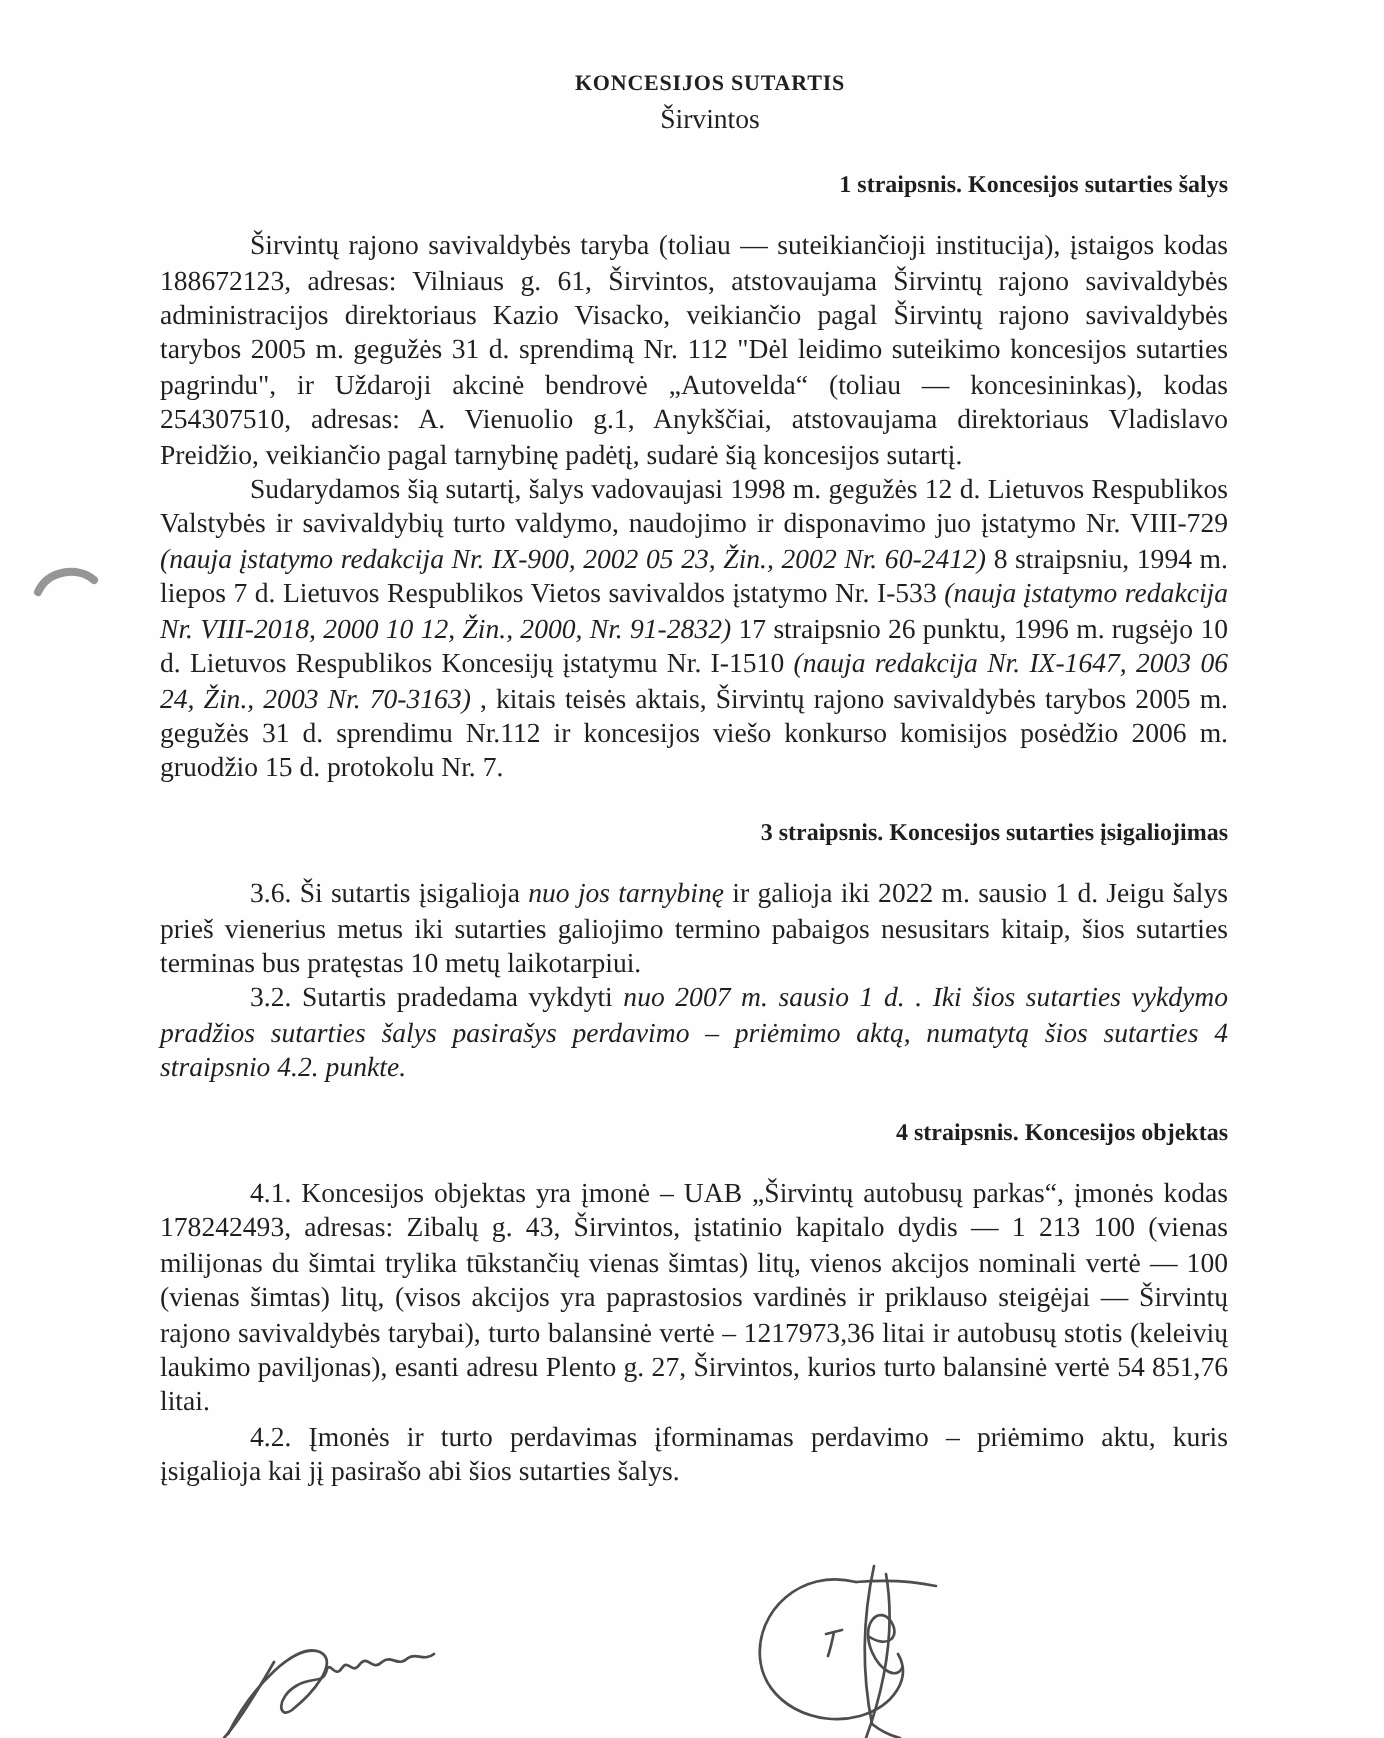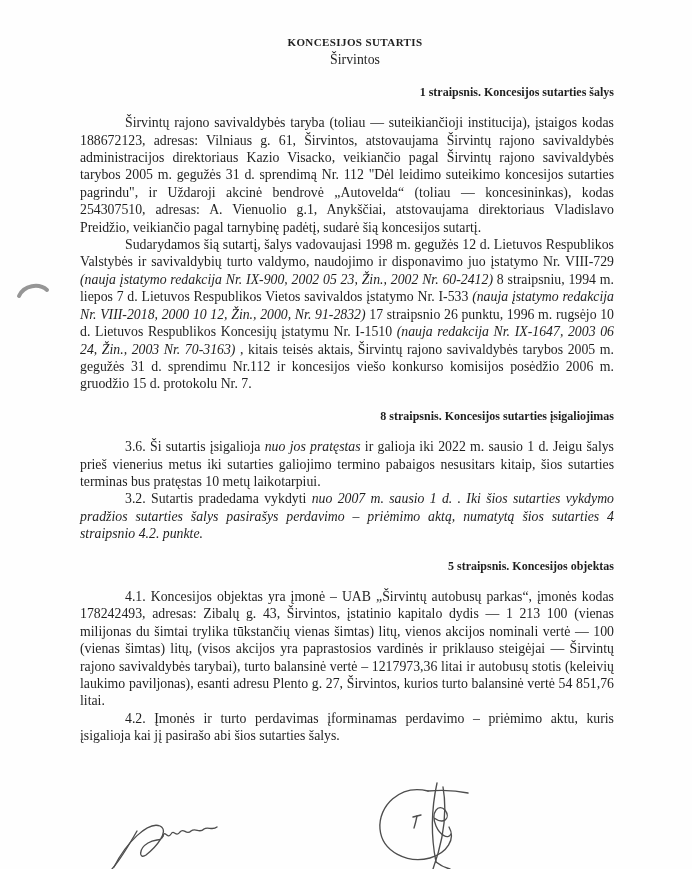--- a/index.html
+++ b/index.html
@@ -54,24 +54,24 @@
     <path d="M3,16 C 8,5 23,3 31,10"></path>
   </svg>
 
   <div class="content">
     <div class="doc-title">KONCESIJOS SUTARTIS</div>
     <div class="center-line">Širvintos</div>
     <div id="sections">
         <div class="sec-heading">1 straipsnis. Koncesijos sutarties šalys</div>
         <p class="para"><span>Širvintų rajono savivaldybės taryba (toliau — suteikiančioji institucija), įstaigos kodas 188672123, adresas: Vilniaus g. 61, Širvintos, atstovaujama Širvintų rajono savivaldybės administracijos direktoriaus Kazio Visacko, veikiančio pagal Širvintų rajono savivaldybės tarybos 2005 m. gegužės 31 d. sprendimą Nr. 112 "Dėl leidimo suteikimo koncesijos sutarties pagrindu", ir Uždaroji akcinė bendrovė „Autovelda“ (toliau — koncesininkas), kodas 254307510, adresas: A. Vienuolio g.1, Anykščiai, atstovaujama direktoriaus Vladislavo Preidžio, veikiančio pagal tarnybinę padėtį, sudarė šią koncesijos sutartį.</span></p>
         <p class="para"><span>Sudarydamos šią sutartį, šalys vadovaujasi 1998 m. gegužės 12 d. Lietuvos Respublikos Valstybės ir savivaldybių turto valdymo, naudojimo ir disponavimo juo įstatymo Nr. VIII-729 </span><span class="it">(nauja įstatymo redakcija Nr. IX-900, 2002 05 23, Žin., 2002 Nr. 60-2412)</span><span> 8 straipsniu, 1994 m. liepos 7 d. Lietuvos Respublikos Vietos savivaldos įstatymo Nr. I-533 </span><span class="it">(nauja įstatymo redakcija Nr. VIII-2018, 2000 10 12, Žin., 2000, Nr. 91-2832)</span><span> 17 straipsnio 26 punktu, 1996 m. rugsėjo 10 d. Lietuvos Respublikos Koncesijų įstatymu Nr. I-1510 </span><span class="it">(nauja redakcija Nr. IX-1647, 2003 06 24, Žin., 2003 Nr. 70-3163)</span><span> , kitais teisės aktais, Širvintų rajono savivaldybės tarybos 2005 m. gegužės 31 d. sprendimu Nr.112 ir koncesijos viešo konkurso komisijos posėdžio 2006 m. gruodžio 15 d. protokolu Nr. 7.</span></p>
-        <div class="sec-heading">8 straipsnis. Koncesijos sutarties įsigaliojimas</div>
-        <p class="para"><span>3.6. Ši sutartis įsigalioja </span><span class="it">nuo jos pratęstas</span><span> ir galioja iki 2022 m. sausio 1 d.  Jeigu šalys prieš vienerius metus iki sutarties galiojimo termino pabaigos nesusitars kitaip, šios sutarties terminas bus pratęstas 10 metų laikotarpiui.</span></p>
+        <div class="sec-heading">3 straipsnis. Koncesijos sutarties įsigaliojimas</div>
+        <p class="para"><span>3.6. Ši sutartis įsigalioja </span><span class="it">nuo jos tarnybinę</span><span> ir galioja iki 2022 m. sausio 1 d.  Jeigu šalys prieš vienerius metus iki sutarties galiojimo termino pabaigos nesusitars kitaip, šios sutarties terminas bus pratęstas 10 metų laikotarpiui.</span></p>
         <p class="para"><span>3.2. Sutartis pradedama vykdyti </span><span class="it">nuo 2007 m. sausio 1 d. . Iki šios sutarties vykdymo pradžios sutarties šalys pasirašys perdavimo – priėmimo aktą, numatytą šios sutarties 4 straipsnio 4.2. punkte.</span></p>
-        <div class="sec-heading">5 straipsnis. Koncesijos objektas</div>
+        <div class="sec-heading">4 straipsnis. Koncesijos objektas</div>
         <p class="para"><span>4.1. Koncesijos objektas yra įmonė – UAB „Širvintų autobusų parkas“, įmonės kodas 178242493, adresas: Zibalų g. 43, Širvintos, įstatinio kapitalo dydis — 1 213 100 (vienas milijonas du šimtai trylika tūkstančių vienas šimtas) litų, vienos akcijos nominali vertė — 100 (vienas šimtas) litų, (visos akcijos yra paprastosios vardinės ir priklauso steigėjai — Širvintų rajono savivaldybės tarybai), turto balansinė vertė – 1217973,36 litai ir autobusų stotis (keleivių laukimo paviljonas), esanti adresu Plento g. 27, Širvintos, kurios turto balansinė vertė 54 851,76 litai.</span></p>
         <p class="para"><span>4.2. Įmonės ir turto perdavimas įforminamas perdavimo – priėmimo aktu, kuris įsigalioja kai jį pasirašo abi šios sutarties šalys.</span></p>
       </div>
   </div>
 
   <svg class="sig" style="left:106px;top:816px;" width="135" height="53" viewBox="0 0 135 53">
     <path d="M8,51 C 20,27 42,5 54,10 C 64,15 50,31 40,39 C 33,44 32,33 42,27 C 50,22 55,26 57,20"></path>
     <path d="M57,20 C 59,13 61,24 65,18 C 68,13 70,22 74,16 C 78,11 80,20 85,15 C 90,11 93,18 98,13 C 102,10 106,15 111,11"></path>
     <path d="M31,15 C 23,29 14,44 6,53"></path>
   </svg>

